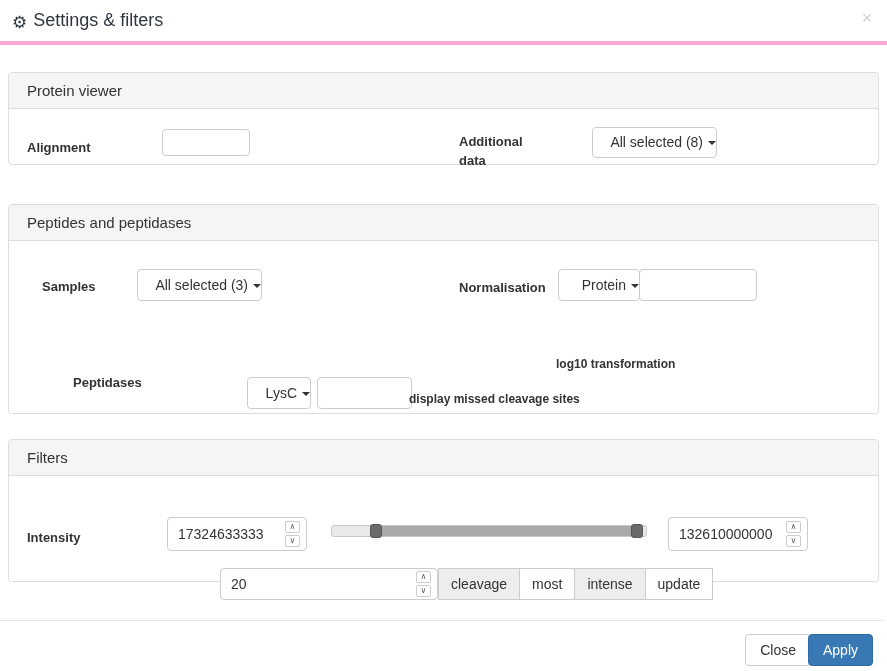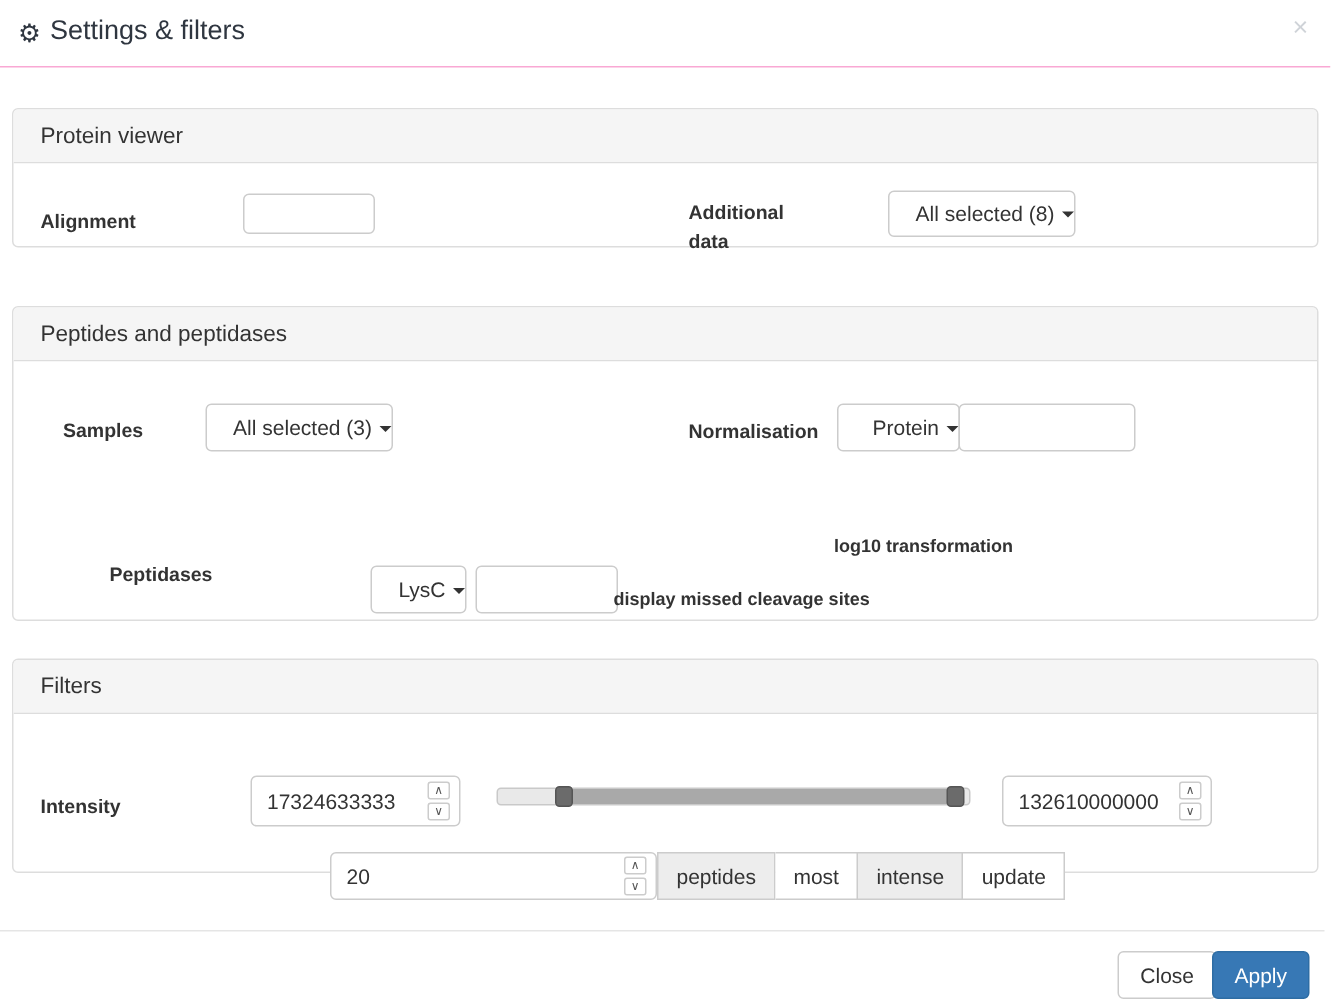--- a/index.html
+++ b/index.html
@@ -12,21 +12,21 @@
     color: #333333;
     position: relative;
     overflow: hidden;
     -webkit-font-smoothing: antialiased;
   }
 
   
   .modal-header {
     position: absolute;
     left: 0; top: 0; width: 887px; height: 45px;
-    border-bottom: 1px solid #f9a8d4;
+    border-bottom: 4px solid #f9a8d4;
     box-sizing: border-box;
   }
   .modal-title {
     position: absolute;
     left: 12px; top: 10px;
     font-size: 18px;
     color: #2f3640;
     white-space: nowrap;
   }
   .gear-icon {
@@ -366,21 +366,21 @@
 
     <div class="spin-wrap" style="left:211px; top:92px; width:218px; height:32px;">
       <input style="width: 218px;" value="20">
       <div class="spinner">
         <div class="arw up">∧</div>
         <div class="arw dn">∨</div>
       </div>
     </div>
 
     <div class="btn-group" style="left:429px; top:92px; height:32px;">
-      <div class="gbtn first active">peptides</div>
+      <div class="gbtn first active">cleavage</div>
       <div class="gbtn plain">most</div>
       <div class="gbtn active">intense</div>
       <div class="gbtn plain">update</div>
     </div>
   </div>
 </div>
 
 <div class="modal-footer">
   <button class="footer-btn btn-close-x">Close</button>
   <button class="footer-btn btn-apply">Apply</button>

